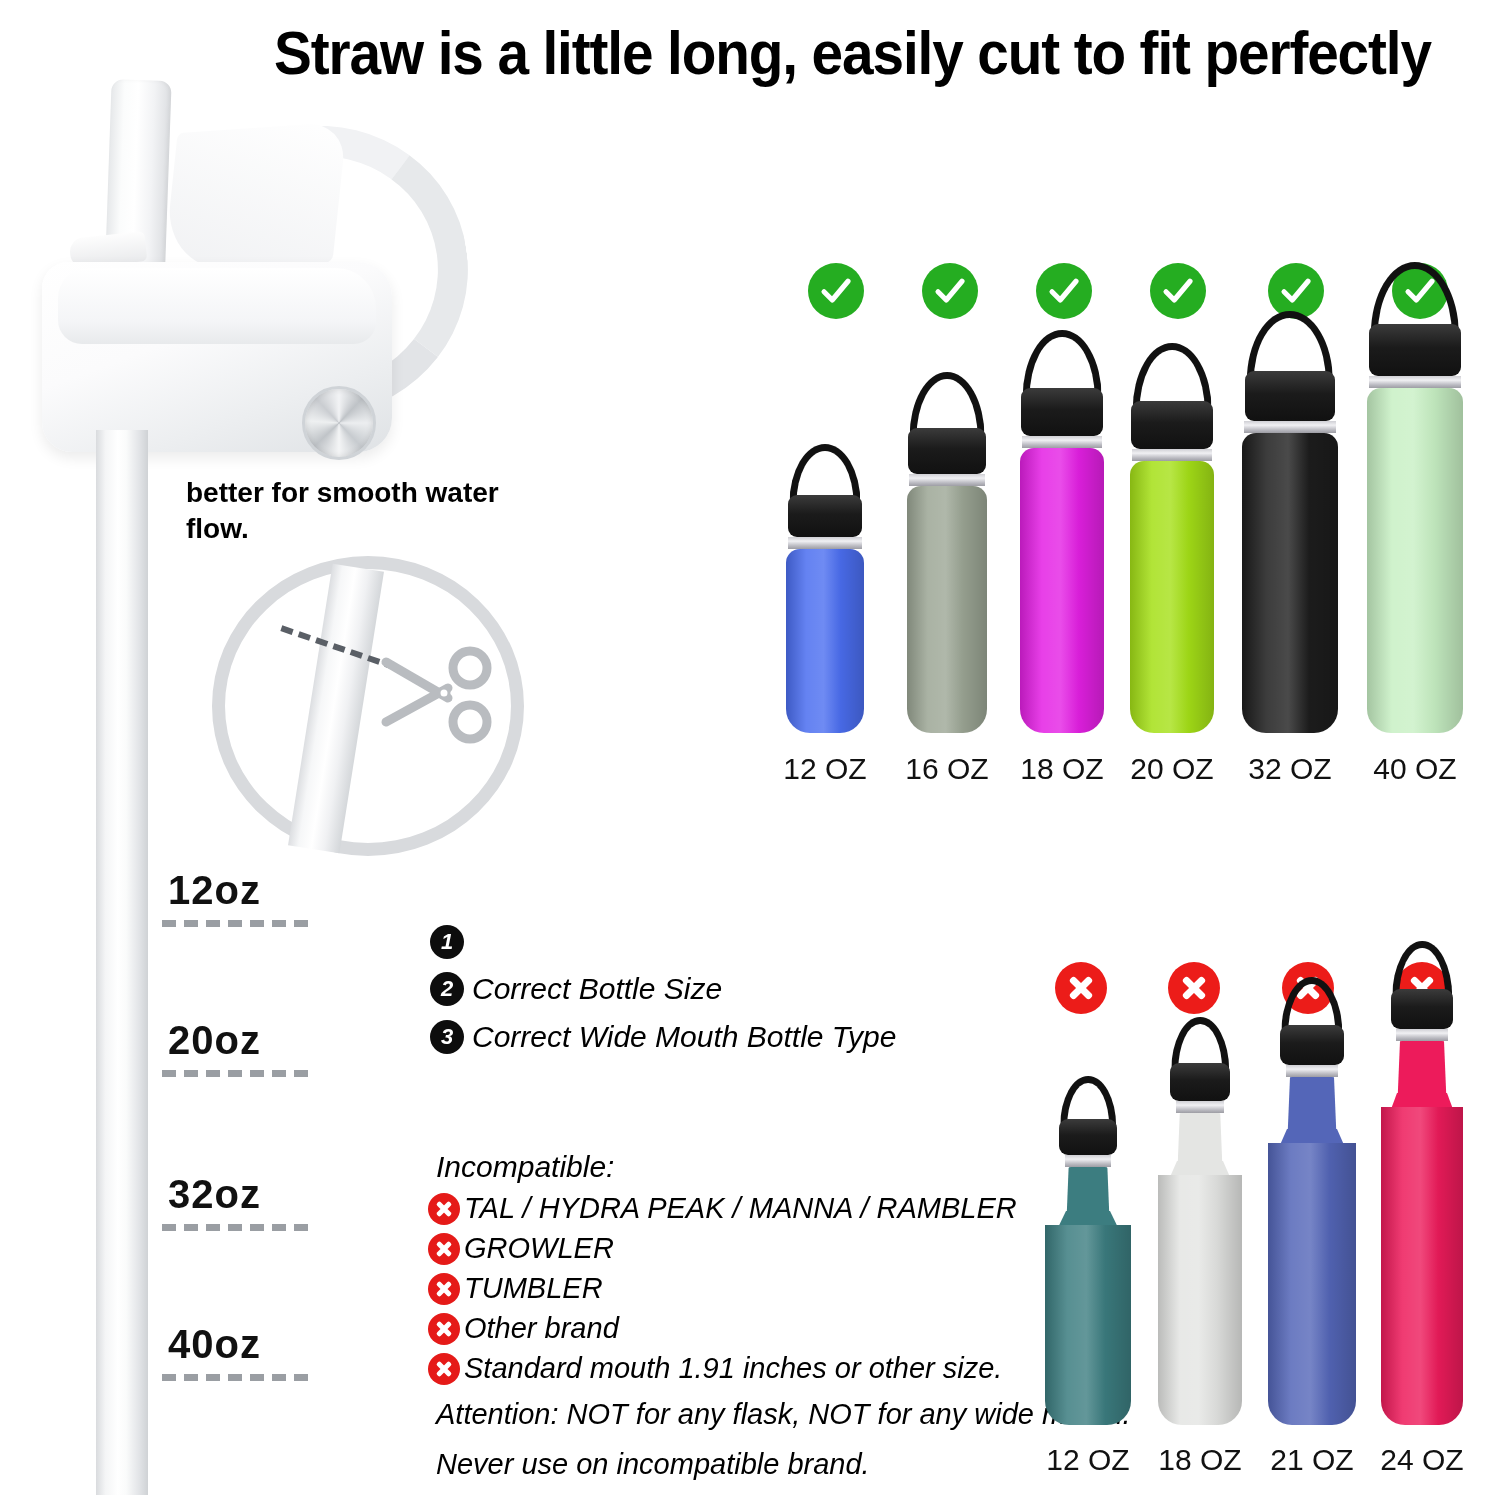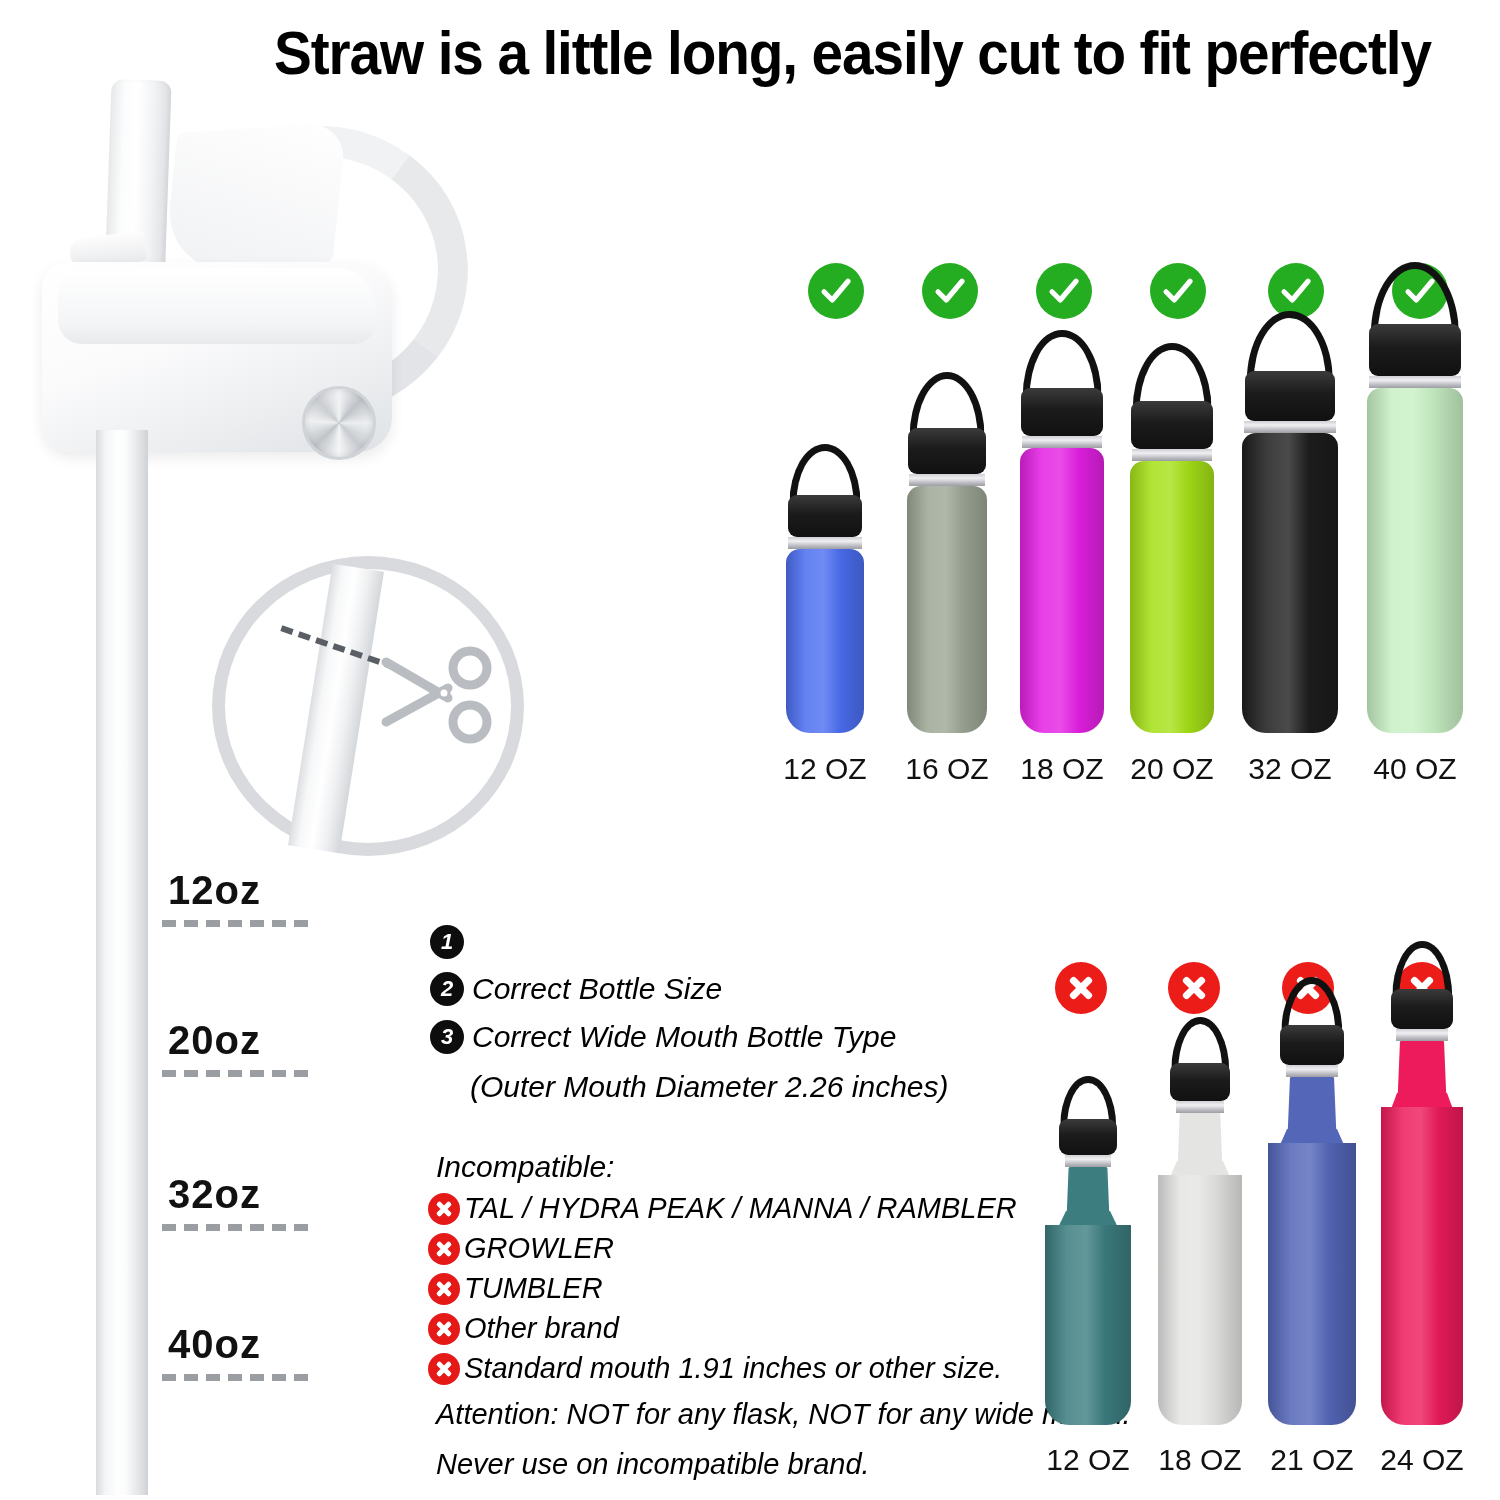--- a/index.html
+++ b/index.html
@@ -224,20 +224,21 @@
     <div class="lid-flip"></div>
     <div class="straw-tube"></div>
     <div class="straw-notch"></div>
     <div class="lid-body"></div>
     <div class="lid-top-face"></div>
     <div class="lid-button"></div>
   </div>
   <div class="straw-long"></div>
 
   <div class="cut-caption">
+    <div>better for smooth water flow.</div>
   </div>
 
   <div class="cut-circle"></div>
   <div class="cut-straw"></div>
   <div class="cut-dash"></div>
   <div class="scissors">
     <svg viewBox="0 0 120 110">
       <g fill="none" stroke="#b9bcc0" stroke-width="9" stroke-linecap="round">
         <line x1="8" y1="22" x2="70" y2="58"></line>
         <line x1="8" y1="82" x2="70" y2="48"></line>
@@ -265,21 +266,20 @@
       </div>
       <div class="cond-row" style="top: 972px;">
         <span class="num-badge">2</span>
         <span class="cond-text">Correct Bottle Size</span>
       </div>
       <div class="cond-row" style="top: 1020px;">
         <span class="num-badge">3</span>
         <span class="cond-text">Correct Wide Mouth Bottle Type</span>
       </div>
     </div>
-  <div class="cond-note">(Outer Mouth Diameter 2.26 inches)</div>
 
   <div class="inc-title">Incompatible:</div>
   <div id="inc-rows">
       <div class="inc-row" style="top: 1192px;">
         <span class="x-badge"></span>
         <span class="inc-text">TAL / HYDRA PEAK / MANNA / RAMBLER</span>
       </div>
       <div class="inc-row" style="top: 1232px; justify-content: flex-end;">
         <span class="x-badge"></span>
         <span class="inc-text">GROWLER</span>

